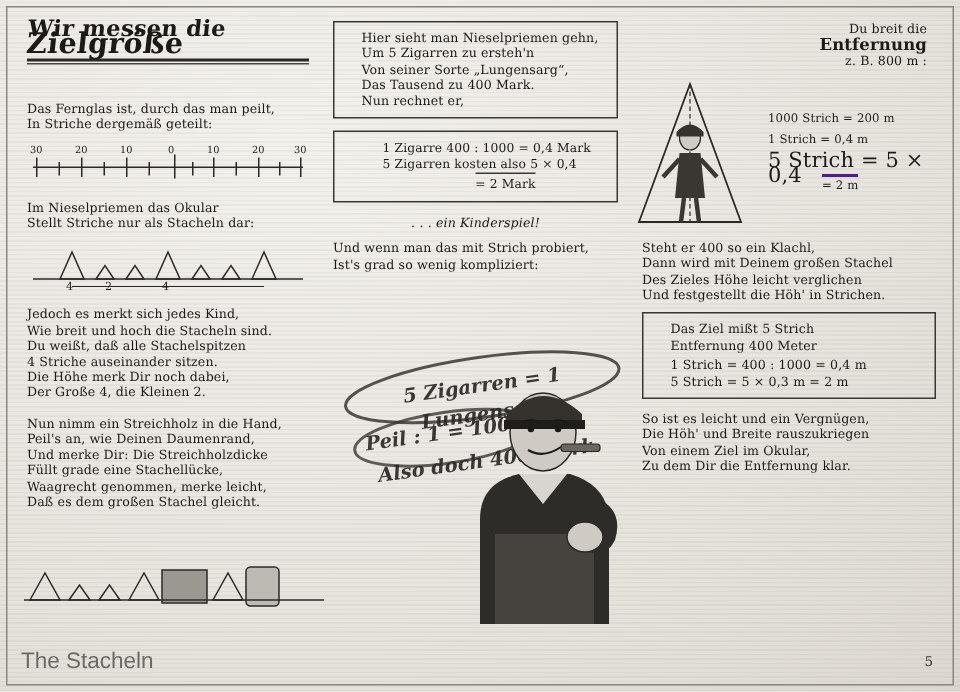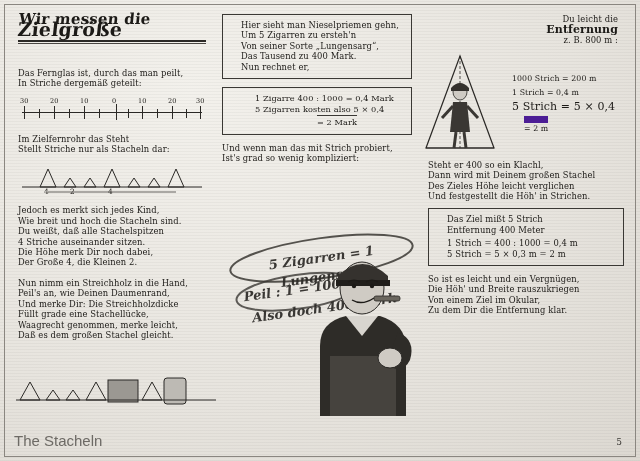--- a/index.html
+++ b/index.html
@@ -134,21 +134,21 @@
     <div class="tick sm" style="left:81px"></div>
     <div class="tick" style="left:98px;height:16px;top:8px"></div>
     <div class="tick sm" style="left:110px"></div>
     <div class="tick" style="left:124px"></div>
     <div class="tick sm" style="left:139px"></div>
     <div class="tick" style="left:154px"></div>
     <div class="tick sm" style="left:168px"></div>
     <div class="tick" style="left:182px"></div>
   </div>
 
-  <p style="white-space:pre-line">Im Zielfernrohr das Steht
+  <p style="white-space:pre-line">Im Nieselpriemen das Okular
 Stellt Striche nur als Stacheln dar:</p>
 
   <div class="stadia">
     <svg width="188" height="34" viewBox="0 0 188 34">
       <line x1="4" y1="26" x2="184" y2="26" stroke="#2b2926" stroke-width="1"></line>
       <polygon points="22,26 30,8 38,26" fill="none" stroke="#2b2926" stroke-width="1"></polygon>
       <polygon points="46,26 52,17 58,26" fill="none" stroke="#2b2926" stroke-width="1"></polygon>
       <polygon points="66,26 72,17 78,26" fill="none" stroke="#2b2926" stroke-width="1"></polygon>
       <polygon points="86,26 94,8 102,26" fill="none" stroke="#2b2926" stroke-width="1"></polygon>
       <polygon points="110,26 116,17 122,26" fill="none" stroke="#2b2926" stroke-width="1"></polygon>
@@ -200,20 +200,21 @@
   </div>
 
   <div class="boxed calc">
     <div class="ind1">1 Zigarre 400 : 1000 = 0,4 Mark</div>
     <div class="ind1">5 Zigarren kosten also 5 × 0,4</div>
     <div class="ind2" style="text-align:center">
       <span class="underline-sum">= 2 Mark</span>
     </div>
   </div>
 
+  <p class="tagline">. . . ein Kinderspiel!</p>
   <p style="white-space:pre-line">Und wenn man das mit Strich probiert,
 Ist's grad so wenig kompliziert:</p>
 </div>
 
 <div id="stamp">
   <svg class="stamp-oval" width="196" height="96" viewBox="0 0 196 96">
     <ellipse cx="98" cy="30" rx="92" ry="20" fill="none" stroke="#3a3733" stroke-width="2" opacity="0.85"></ellipse>
     <ellipse cx="70" cy="60" rx="62" ry="17" fill="none" stroke="#3a3733" stroke-width="2" opacity="0.8"></ellipse>
   </svg>
   <div class="stamp-text" style="position:absolute;left:0;top:20px;width:196px">5 Zigarren = 1 Lungensarg</div>
@@ -242,43 +243,43 @@
 
     <rect x="84" y="60" width="26" height="5" rx="2" fill="#6b675f" stroke="#2b2926" stroke-width="0.8"></rect>
 
     <path d="M108,96 Q126,104 120,124 Q112,140 96,128" fill="#2e2c28"></path>
     <ellipse cx="100" cy="122" rx="12" ry="10" fill="#cfcbc4" stroke="#2b2926" stroke-width="1"></ellipse>
   </svg>
 </div>
 
 <div class="col" id="col3">
   <div class="rtop" style="text-align:right;padding-right:6px">
-    <div>Du leicht die</div>
+    <div>Du breit die</div>
     <div style="font-weight:bold;font-size:11px">Entfernung</div>
     <div>z. B. 800 m :</div>
   </div>
 
   <div style="height:112px;position:relative">
     <svg width="196" height="112" viewBox="0 0 196 112" style="position:absolute;left:-8px;top:2px">
       <polygon points="40,100 6,100 40,8 74,100" fill="none" stroke="#2b2926" stroke-width="1.2"></polygon>
       <line x1="6" y1="100" x2="74" y2="100" stroke="#2b2926" stroke-width="1.2"></line>
       <line x1="40" y1="8" x2="40" y2="100" stroke="#2b2926" stroke-width="0.8" stroke-dasharray="3,2"></line>
 
       <ellipse cx="40" cy="44" rx="7" ry="8" fill="#cfcbc4" stroke="#2b2926" stroke-width="0.8"></ellipse>
       <path d="M31,40 Q40,30 49,40 L49,43 L31,43 Z" fill="#35322e"></path>
       <path d="M33,54 L47,54 L50,84 L30,84 Z" fill="#3a3733"></path>
       <line x1="33" y1="58" x2="22" y2="70" stroke="#3a3733" stroke-width="3"></line>
       <line x1="47" y1="58" x2="58" y2="70" stroke="#3a3733" stroke-width="3"></line>
       <line x1="36" y1="84" x2="34" y2="100" stroke="#3a3733" stroke-width="3"></line>
       <line x1="44" y1="84" x2="46" y2="100" stroke="#3a3733" stroke-width="3"></line>
     </svg>
     <div class="lbl" style="left:84px;top:28px;font-size:7.8px">1000 Strich = 200 m</div>
     <div class="lbl" style="left:84px;top:42px;font-size:7.8px">1 Strich = 0,4 m</div>
-    <div class="lbl" style="left:84px;top:56px;font-size:11px">5 Strich = 5 × 0,4</div>
-    <div class="lbl" style="left:96px;top:70px;font-size:7.8px;border-top:7px solid #4c1d95;padding-top:1px">= 2 m</div>
+    <div class="lbl" style="left:84px;top:56px;font-size:14px">5 Strich = 5 × 0,4</div>
+    <div class="lbl" style="left:120px;top:70px;font-size:7.8px;border-top:2px solid #4c1d95;padding-top:1px">= 2 m</div>
   </div>
 
   <p style="white-space:pre-line;margin-top:2px">Steht er 400 so ein Klachl,
 Dann wird mit Deinem großen Stachel
 Des Zieles Höhe leicht verglichen
 Und festgestellt die Höh' in Strichen.</p>
 
   <div class="boxed" style="margin-top:2px">
     <div>Das Ziel mißt 5 Strich</div>
     <div>Entfernung 400 Meter</div>

